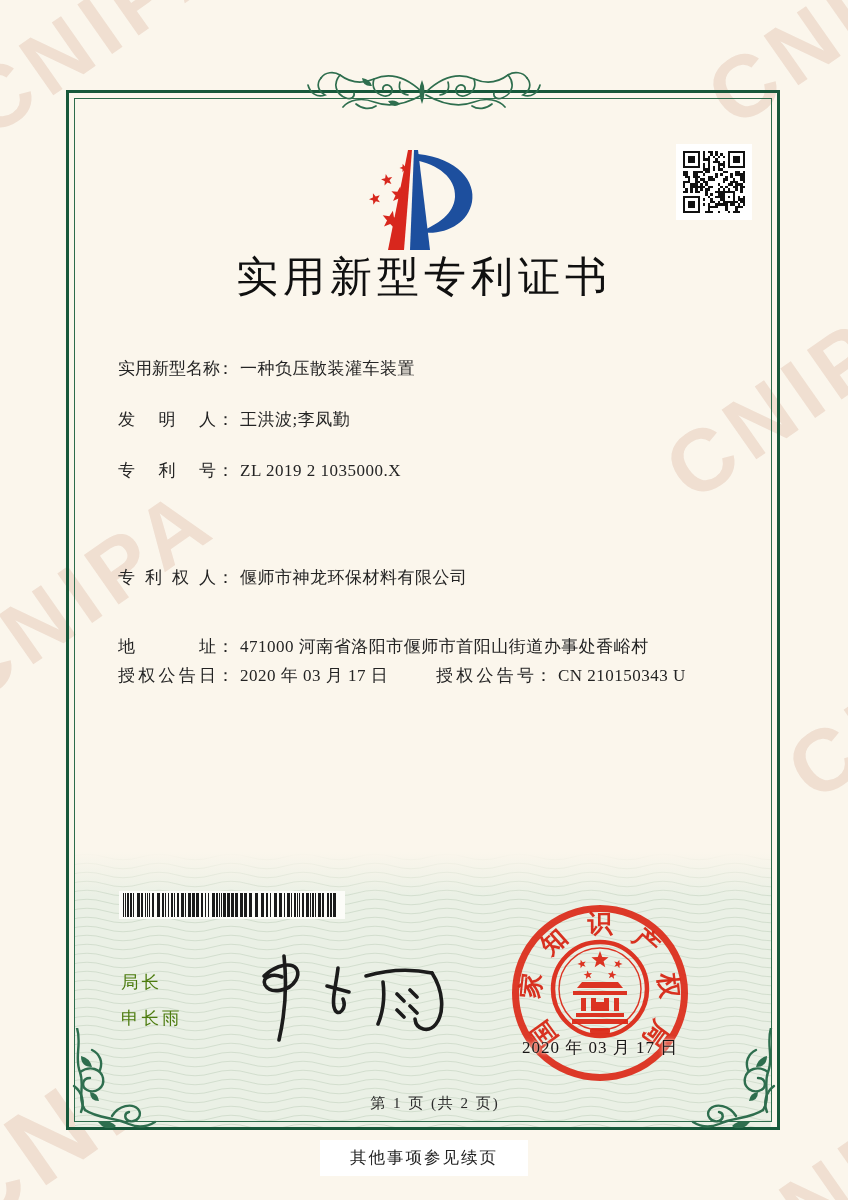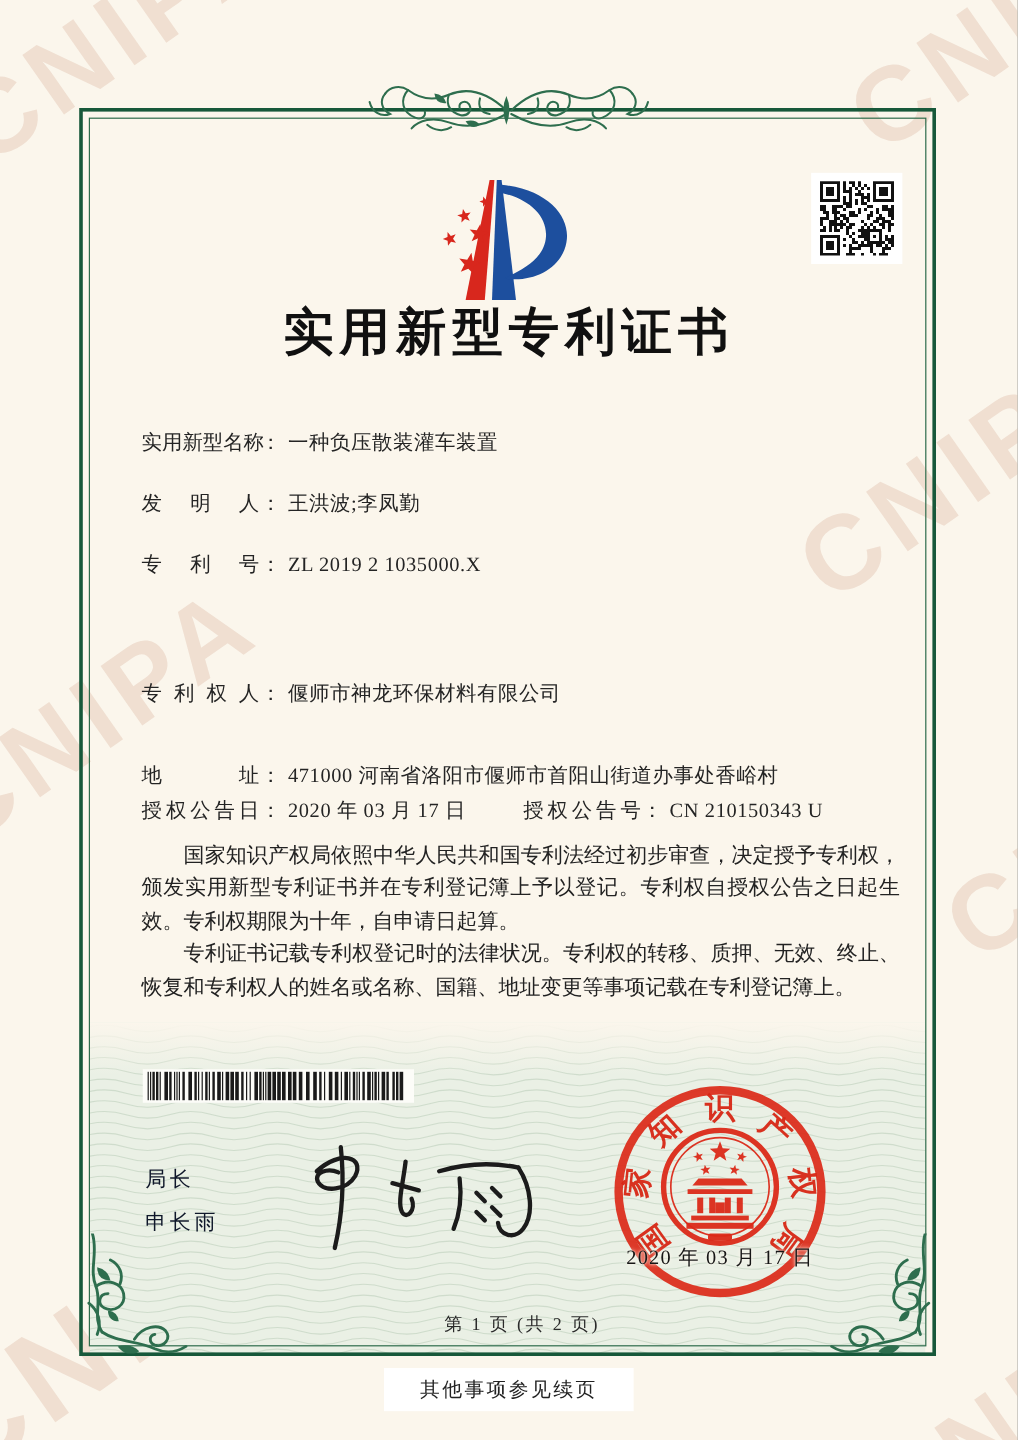--- a/index.html
+++ b/index.html
@@ -28,32 +28,32 @@
   .ornament-top{position:absolute;left:304px;top:68px;width:240px;height:50px;z-index:5;}
   .fl{position:absolute;width:88px;height:100px;z-index:5;}
   .fl-left{left:70px;top:1028px;}
   .fl-right{left:690px;top:1028px;transform:scaleX(-1);}
   
   .cert-no{position:absolute;left:112px;top:141px;z-index:6;font-size:17px;letter-spacing:3px;color:#232323;}
   .logo{position:absolute;left:362px;top:146px;width:120px;height:110px;z-index:6;}
   .qr{position:absolute;left:676px;top:144px;width:76px;height:76px;background:#fff;z-index:6;padding:0;}
   .qr svg{position:absolute;left:7px;top:7px;}
   .title{position:absolute;left:0;top:249px;width:100%;text-align:center;z-index:6;
-    font-size:42px;font-weight:700;letter-spacing:5px;color:#101010;}
+    font-size:42px;font-weight:400;letter-spacing:5px;color:#101010;}
   .row{position:absolute;left:118px;z-index:6;font-size:17px;color:#242424;white-space:nowrap;}
   .f-label{display:inline-block;width:98px;text-align:justify;text-align-last:justify;vertical-align:bottom;}
   .f-colon{margin:0 6px 0 1px;}
   .f-value{letter-spacing:0.5px;margin-top:48px;}
   .pair2{position:absolute;left:318px;top:0;white-space:nowrap;}
   .paras{position:absolute;left:118px;top:699px;width:632px;z-index:6;
     font-size:17.5px;line-height:1.57;text-align:justify;color:#222;}
   .paras p{margin:0;text-indent:2em;}
   .barcode{position:absolute;left:119px;top:891px;width:226px;height:28px;background:#fcfcf8;z-index:6;}
   .barcode svg{position:absolute;left:2px;top:2px;}
-  .signer{position:absolute;left:121px;z-index:6;font-size:17.5px;letter-spacing:3px;color:#0f172a;}
+  .signer{position:absolute;left:121px;z-index:6;font-size:17.5px;letter-spacing:3px;color:#4d7c0f;}
   .signer-title{top:970px;}
   .signer-name{top:1006px;font-family:Liberation Mono, monospace;}
   .signature{position:absolute;left:250px;top:944px;width:220px;height:112px;z-index:6;}
   
   .seal{position:absolute;left:505px;top:898px;width:190px;height:190px;z-index:7;}
   .seal-ring{position:absolute;left:0;top:0;width:176px;height:176px;margin:7px;
     border:7px solid rgba(219,41,24,0.92);border-radius:50%;box-sizing:border-box;}
   .seal-char{position:absolute;left:50%;top:9px;margin-left:-14px;width:28px;text-align:center;
     font-size:25px;font-weight:700;color:rgba(215,38,20,0.95);transform-origin:14px 86px;}
   .seal-emblem{position:absolute;left:40px;top:36px;width:110px;height:110px;}
@@ -415,24 +415,20 @@
   <div class="row" style="top:635px">
     <span class="f-label">地址</span><span class="f-colon">：</span><span class="f-value">471000 河南省洛阳市偃师市首阳山街道办事处香峪村</span>
   </div>
   <div class="row" style="top:664px;width:640px">
     <span class="f-label">授权公告日</span><span class="f-colon">：</span><span class="f-value">2020 年 03 月 17 日</span>
     <span class="pair2">
       <span class="f-label">授权公告号</span><span class="f-colon">：</span><span class="f-value">CN 210150343 U</span>
     </span>
   </div>
 
-  <div class="paras">
-    <p>国家知识产权局依照中华人民共和国专利法经过初步审查，决定授予专利权，颁发实用新型专利证书并在专利登记簿上予以登记。专利权自授权公告之日起生效。专利权期限为十年，自申请日起算。</p>
-    <p>专利证书记载专利权登记时的法律状况。专利权的转移、质押、无效、终止、恢复和专利权人的姓名或名称、国籍、地址变更等事项记载在专利登记簿上。</p>
-  </div>
 
   <div class="barcode">
     <svg id="barcode-svg" width="222" height="24">
         <rect x="2" y="0" width="1" height="24" fill="#1a1a1a"></rect>
         <rect x="4" y="0" width="1" height="24" fill="#1a1a1a"></rect>
         <rect x="6" y="0" width="2" height="24" fill="#1a1a1a"></rect>
         <rect x="9" y="0" width="2" height="24" fill="#1a1a1a"></rect>
         <rect x="12" y="0" width="1" height="24" fill="#1a1a1a"></rect>
         <rect x="16" y="0" width="3" height="24" fill="#1a1a1a"></rect>
         <rect x="20" y="0" width="2" height="24" fill="#1a1a1a"></rect>

